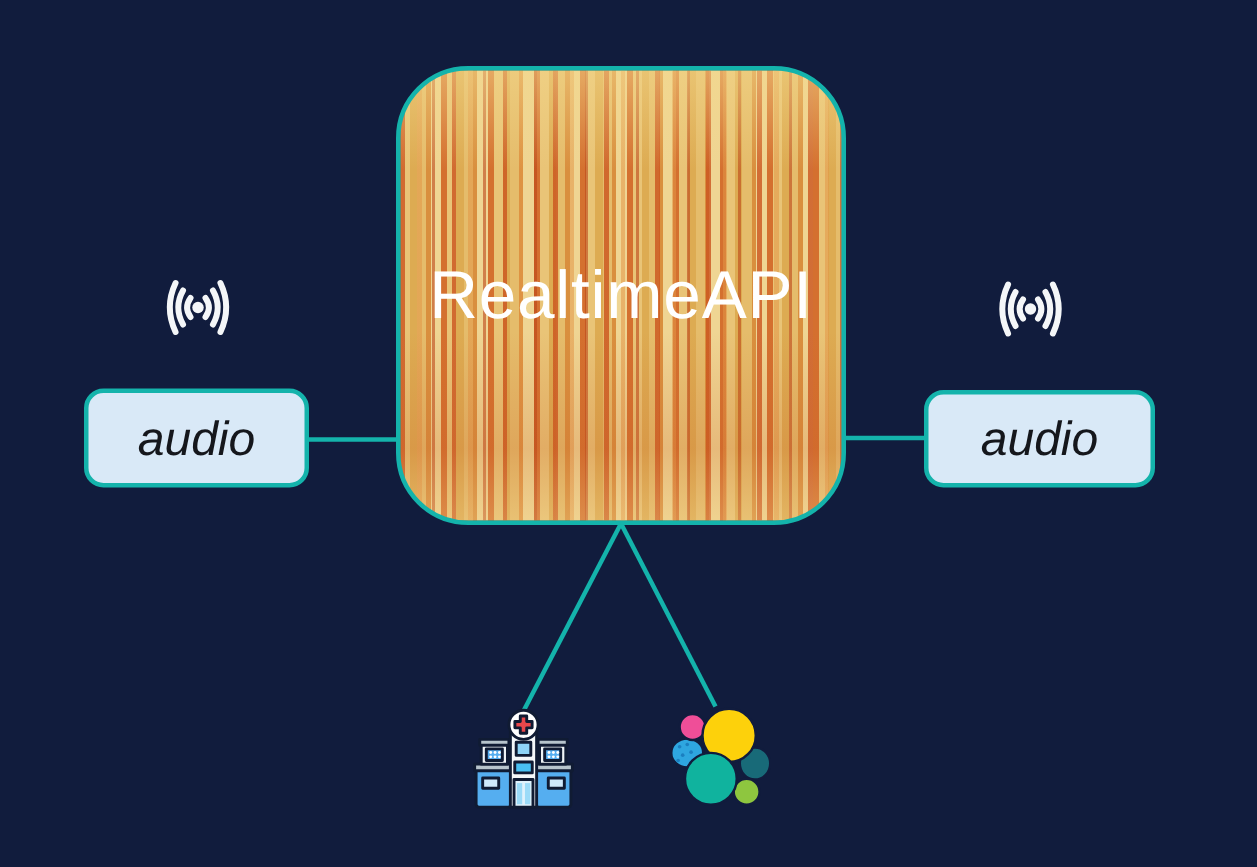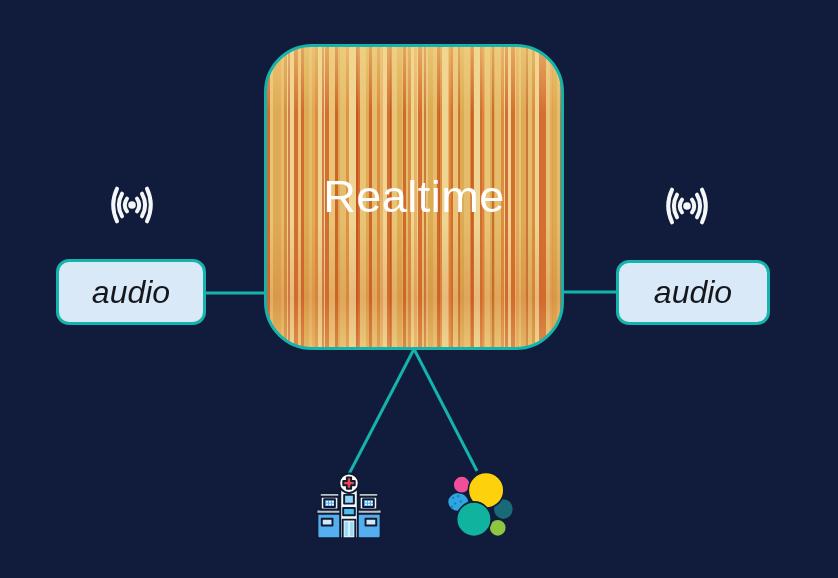--- a/index.html
+++ b/index.html
@@ -97,20 +97,21 @@
     <span>audio</span>
   </div>
 
   <div class="audio-box audio-right">
     <span>audio</span>
   </div>
 
   <div class="center-node">
     <div class="center-title">
       <span>Realtime</span>
+      <span>API</span>
     </div>
   </div>
 
   <div class="bottom-icon hospital-wrap">
     <svg viewBox="0 0 72 72" width="70" height="70" xmlns="http://www.w3.org/2000/svg">
       <rect class="hosp" x="3.5" y="42" width="24" height="26" rx="2" fill="#55aef0"></rect>
       <rect class="hosp" x="44.5" y="42" width="24" height="26" rx="2" fill="#55aef0"></rect>
       <rect class="hosp" x="8" y="48" width="11" height="7" fill="#cfe9fb" stroke-width="1.5"></rect>
       <rect class="hosp" x="53" y="48" width="11" height="7" fill="#cfe9fb" stroke-width="1.5"></rect>
       <rect class="hosp" x="2.5" y="38.5" width="26" height="4.5" fill="#b7c4cc"></rect>

